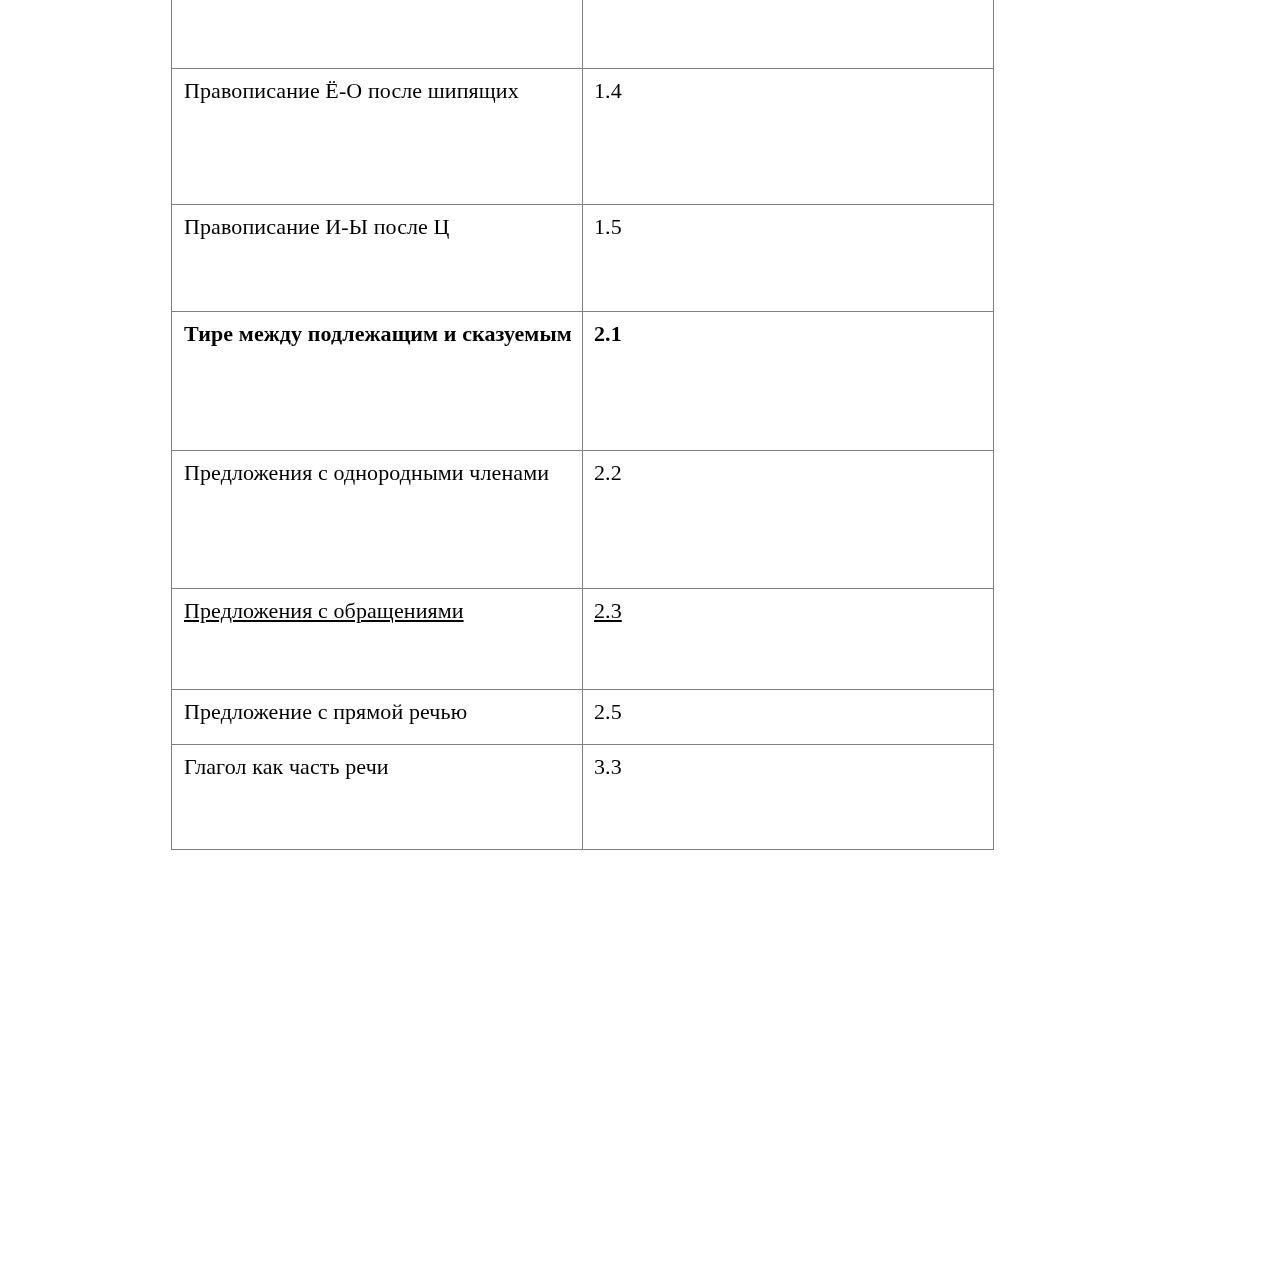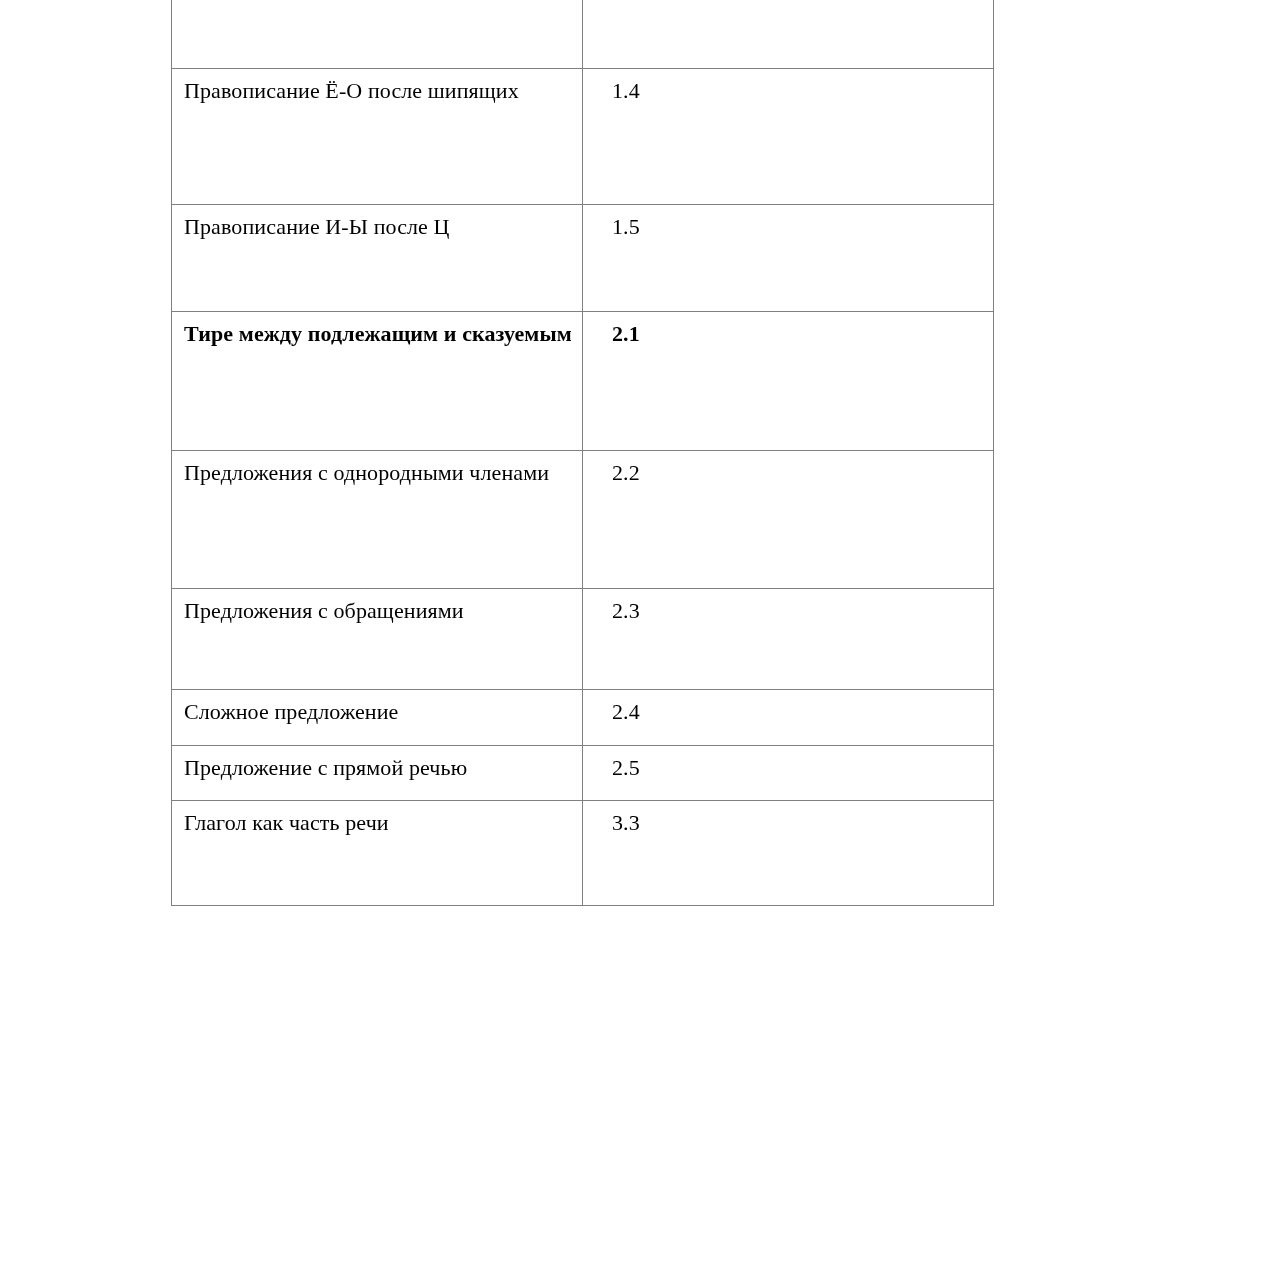--- a/index.html
+++ b/index.html
@@ -38,31 +38,31 @@
     border: 1px solid #808080;
     vertical-align: top;
     padding: 6px 0 0 12px;
     font-size: 22px;
     line-height: 1.42;
     color: #000000;
     letter-spacing: 0.1px;
   }
 
   #outline-table td.num-cell {
-    padding-left: 29px;
+    padding-left: 11px;
   }
 
   
   tr.h-107 td { height: 107px; }
   tr.h-129 td { height: 129px; }
   tr.h-100 td { height: 100px; }
   tr.h-46  td { height: 46px;  }
   tr.h-132 td { height: 132px; font-weight: bold; }
   tr.h-131 td { height: 131px; }
-  tr.h-94  td { height: 94px;  }
+  tr.h-94  td { height: 94px; text-decoration: underline;  }
   tr.h-49  td { height: 49px;  }
   tr.h-48  td { height: 48px;  }
   tr.h-181 td { height: 181px; }
   tr.h-127 td { height: 127px; }
   tr.h-98  td { height: 98px;  }
 
   .cell-text {
     display: block;
     white-space: pre-line;
   }
@@ -123,28 +123,20 @@
 
       <tr class="h-94">
         <td class="topic-cell">
             <span class="cell-text">Предложения с обращениями</span>
           </td>
         <td class="num-cell">
             <span class="cell-text">2.3</span>
           </td>
       </tr>
 
-      <tr class="h-49">
-        <td class="topic-cell">
-            <span class="cell-text">Сложное предложение</span>
-          </td>
-        <td class="num-cell">
-            <span class="cell-text">2.4</span>
-          </td>
-      </tr>
 
       <tr class="h-48">
         <td class="topic-cell">
             <span class="cell-text">Предложение с прямой речью</span>
           </td>
         <td class="num-cell">
             <span class="cell-text">2.5</span>
           </td>
       </tr>
 

